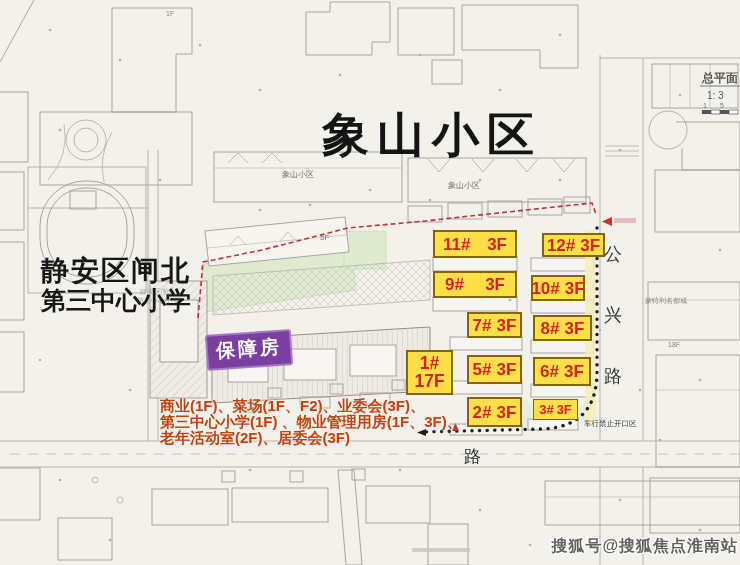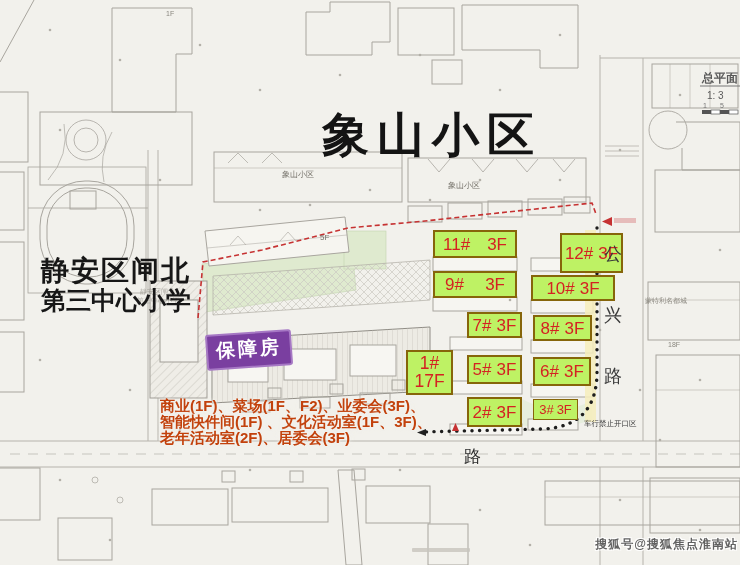--- a/index.html
+++ b/index.html
@@ -10,41 +10,41 @@
 
   .big-title { left:322px; top:104px; font-size:47px; font-weight:900; color:#141414; letter-spacing:8px; }
   .school { left:26px; top:256px; width:180px; text-align:center; font-weight:900; color:#171717; line-height:1.1; }
   .school .l1 { font-size:28px; letter-spacing:2px; }
   .school .l2 { font-size:25px; }
 
   .baozhang { left:206px; top:332px; background:#7a3fa0; color:#fff; font-size:19px; font-weight:700;
     letter-spacing:3px; padding:2px 8px 4px; border:2px solid #a678c4; border-radius:3px; transform:rotate(-4deg); }
 
   .ylabel { position:absolute; display:flex; align-items:center; justify-content:center; gap:5px;
-    background:#bef264; border:2px solid #86650a; color:#d42222; font-weight:400; font-size:17px; line-height:1; }
+    background:#fde047; border:2px solid #86650a; color:#d42222; font-weight:700; font-size:17px; line-height:1; }
   .b11 { left:433px; top:230px; width:84px; height:28px; justify-content:space-between; padding:0 8px; }
-  .b12 { left:560px; top:233px; width:63px; height:40px; }
+  .b12 { left:542px; top:233px; width:63px; height:24px; }
   .b9  { left:433px; top:271px; width:84px; height:27px; justify-content:space-between; padding:0 10px; }
-  .b10 { left:531px; top:275px; width:84px; height:26px; }
+  .b10 { left:531px; top:275px; width:54px; height:26px; }
   .b7  { left:467px; top:312px; width:55px; height:26px; }
   .b8  { left:533px; top:315px; width:59px; height:26px; }
   .b1  { left:406px; top:350px; width:47px; height:45px; flex-direction:column; gap:1px; font-size:17.5px; }
   .b5  { left:467px; top:355px; width:55px; height:29px; }
   .b6  { left:533px; top:357px; width:58px; height:29px; }
   .b2  { left:467px; top:397px; width:55px; height:30px; }
   .b3  { left:533px; top:399px; width:45px; height:21px; font-size:13px; gap:3px; border-width:1.5px; }
 
   .facilities { left:160px; top:398px; width:302px; text-align:left; font-weight:700; font-size:15px;
     line-height:15.8px; color:#c2410c; text-shadow:0 0 3px rgba(245,244,239,.95), 0 0 6px rgba(245,244,239,.8); }
 
   .gongxing { left:603px; top:242px; width:20px; display:flex; flex-direction:column; gap:37px;
     font-size:18px; color:#3a3a3a; text-align:center; }
   .south-road { left:464px; top:445px; font-size:17px; color:#2e2e2e; }
 
-  .watermark { right:2px; top:536px; font-size:12px; font-weight:700; color:#5a5a5a; letter-spacing:1px;
+  .watermark { right:2px; top:536px; font-size:16px; font-weight:700; color:#5a5a5a; letter-spacing:1px;
     text-shadow:1px 1px 0 #fff, -1px -1px 0 #fff, 1px -1px 0 #fff, -1px 1px 0 #fff; opacity:.95; }
 
   text { font-family:"Liberation Sans","DejaVu Sans",sans-serif; }
   .t7  { font-size:7px; fill:#8a877f; }
   .t75 { font-size:7.5px; fill:#3a3a3a; }
   .t8  { font-size:8px; fill:#76736b; }
   .tb1 { font-size:12px; font-weight:bold; fill:#5a5a5a; }
   .tb2 { font-size:10px; fill:#5a5a5a; }
   .tb3 { font-size:7px; fill:#777; }
 </style>
@@ -306,21 +306,21 @@
     <span>2#</span>
       <span>3F</span>
   </div>
   <div class="ovl ylabel b3">
     <span>3#</span>
       <span>3F</span>
   </div>
 
   <div class="ovl facilities">
     <div>商业(1F)、菜场(1F、F2)、业委会(3F)、</div>
-    <div>智能快件间(1F) 、文化活动室(1F、3F)、</div>
+    <div>第三中心小学(1F) 、物业管理用房(1F、3F)、</div>
     <div>老年活动室(2F)、居委会(3F)</div>
   </div>
 
   <div class="ovl gongxing">
     <span>公</span>
     <span>兴</span>
     <span>路</span>
   </div>
 
   <div class="ovl south-road">路</div>

